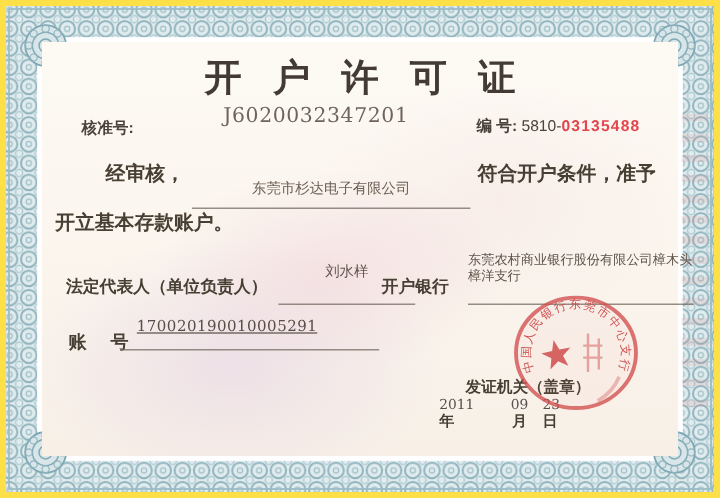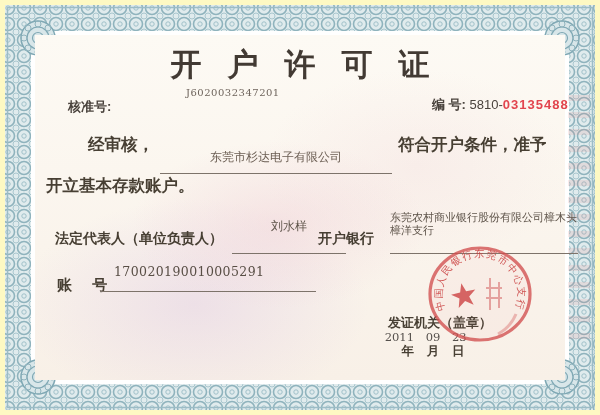--- a/index.html
+++ b/index.html
@@ -1,17 +1,17 @@
 <!DOCTYPE html>
 <html><head>
 <meta charset="utf-8">
 <style>
   html,body{margin:0;padding:0;background:#e9eef0;}
   .cert{
-    position:relative;width:600px;height:415px;background:#fef9c3;
+    position:relative;width:600px;height:415px;background:#fde047;
     font-family:"Liberation Sans","DejaVu Sans",sans-serif;overflow:hidden;
   }
   .abs{position:absolute;}
   .border-svg{position:absolute;left:0;top:0;}
   .inner-area{
     position:absolute;left:35px;top:35px;width:530px;height:345px;
     background:
       radial-gradient(ellipse 210px 120px at 46% 55%, rgba(236,197,210,0.38), rgba(236,197,210,0) 70%),
       radial-gradient(ellipse 250px 150px at 30% 78%, rgba(210,182,224,0.30), rgba(210,182,224,0) 70%),
       radial-gradient(ellipse 220px 140px at 72% 38%, rgba(238,205,212,0.22), rgba(238,205,212,0) 70%),
@@ -21,22 +21,22 @@
     position:absolute;left:568px;top:95px;width:22px;height:250px;opacity:.45;
     background:repeating-linear-gradient(180deg, rgba(223,130,130,0.35) 0 6px, rgba(0,0,0,0) 6px 17px);
   }
   .title{
     position:absolute;left:0;right:0;top:44px;text-align:center;
     font-family:"DejaVu Serif","Liberation Serif",serif;
     font-size:31px;font-weight:bold;color:#423a33;
     letter-spacing:26px;padding-left:26px;
   }
   .approval-label{left:68px;top:98px;font-size:13px;font-weight:bold;color:#4a433d;}
-  .approval-value{left:186px;top:87px;font-size:10px;color:#6e645c;font-family:"DejaVu Serif",serif;letter-spacing:.5px;}
-  .serial{left:432px;top:96px;font-size:13px;color:#4a433d;white-space:nowrap;}
+  .approval-value{left:186px;top:87px;font-size:17px;color:#6e645c;font-family:"DejaVu Serif",serif;letter-spacing:.5px;}
+  .serial{left:397px;top:96px;font-size:13px;color:#4a433d;white-space:nowrap;}
   .serial .s-label{font-weight:bold;}
   .serial .s-number{color:#e2454e;font-weight:bold;letter-spacing:1px;}
   .line1{left:88px;top:134px;display:flex;align-items:flex-start;white-space:nowrap;}
   .big-label{font-size:16.5px;font-weight:bold;color:#473f33;}
   .company-line{
     width:232px;margin:15px 6px;border-bottom:1.5px solid #7d736a;
     text-align:center;font-size:12px;color:#6b5e53;padding-bottom:7px;
   }
   .line2{left:46px;top:175px;font-size:16.5px;font-weight:bold;color:#473f33;}
   .legal-label{left:55px;top:230px;font-size:14px;font-weight:bold;color:#473f33;}
@@ -46,26 +46,26 @@
   }
   .bank-label{left:318px;top:230px;font-size:14px;font-weight:bold;color:#473f33;}
   .bank-line{
     left:390px;top:208px;width:188px;height:42px;border-bottom:1.5px solid #7d736a;
     font-size:11px;line-height:13px;color:#5f554b;padding-top:3px;
   }
   .account-label{left:57px;top:276px;font-size:15px;font-weight:bold;color:#473f33;letter-spacing:8px;white-space:nowrap;}
   .account-line{
     left:100px;top:264px;width:202px;height:27px;border-bottom:1.5px solid #7d736a;
     font-size:12.5px;color:#584e45;padding-left:14px;
-    font-family:"DejaVu Serif",serif;letter-spacing:.4px;
+    font-family:"DejaVu Serif",serif;letter-spacing:.4px;text-decoration:underline;
   }
   .issuer-label{left:388px;top:314px;font-size:13px;font-weight:bold;color:#473f33;white-space:nowrap;}
   .date-row{left:366px;top:330px;display:flex;font-family:"DejaVu Serif",serif;font-size:11.5px;color:#55504c;}
   .units-row{left:366px;top:343px;display:flex;font-size:12.5px;font-weight:bold;color:#473f33;}
-  .c1{width:48px;text-align:right;}
+  .c1{width:48px;text-align:left;}
   .c2{width:38px;text-align:center;}
   .c3{width:34px;text-align:left;}
   .seal-svg{position:absolute;left:424px;top:244px;pointer-events:none;overflow:visible;}
 </style>
 </head>
 <body>
 
 <div class="cert">
 
   <svg class="border-svg" width="600" height="415">

